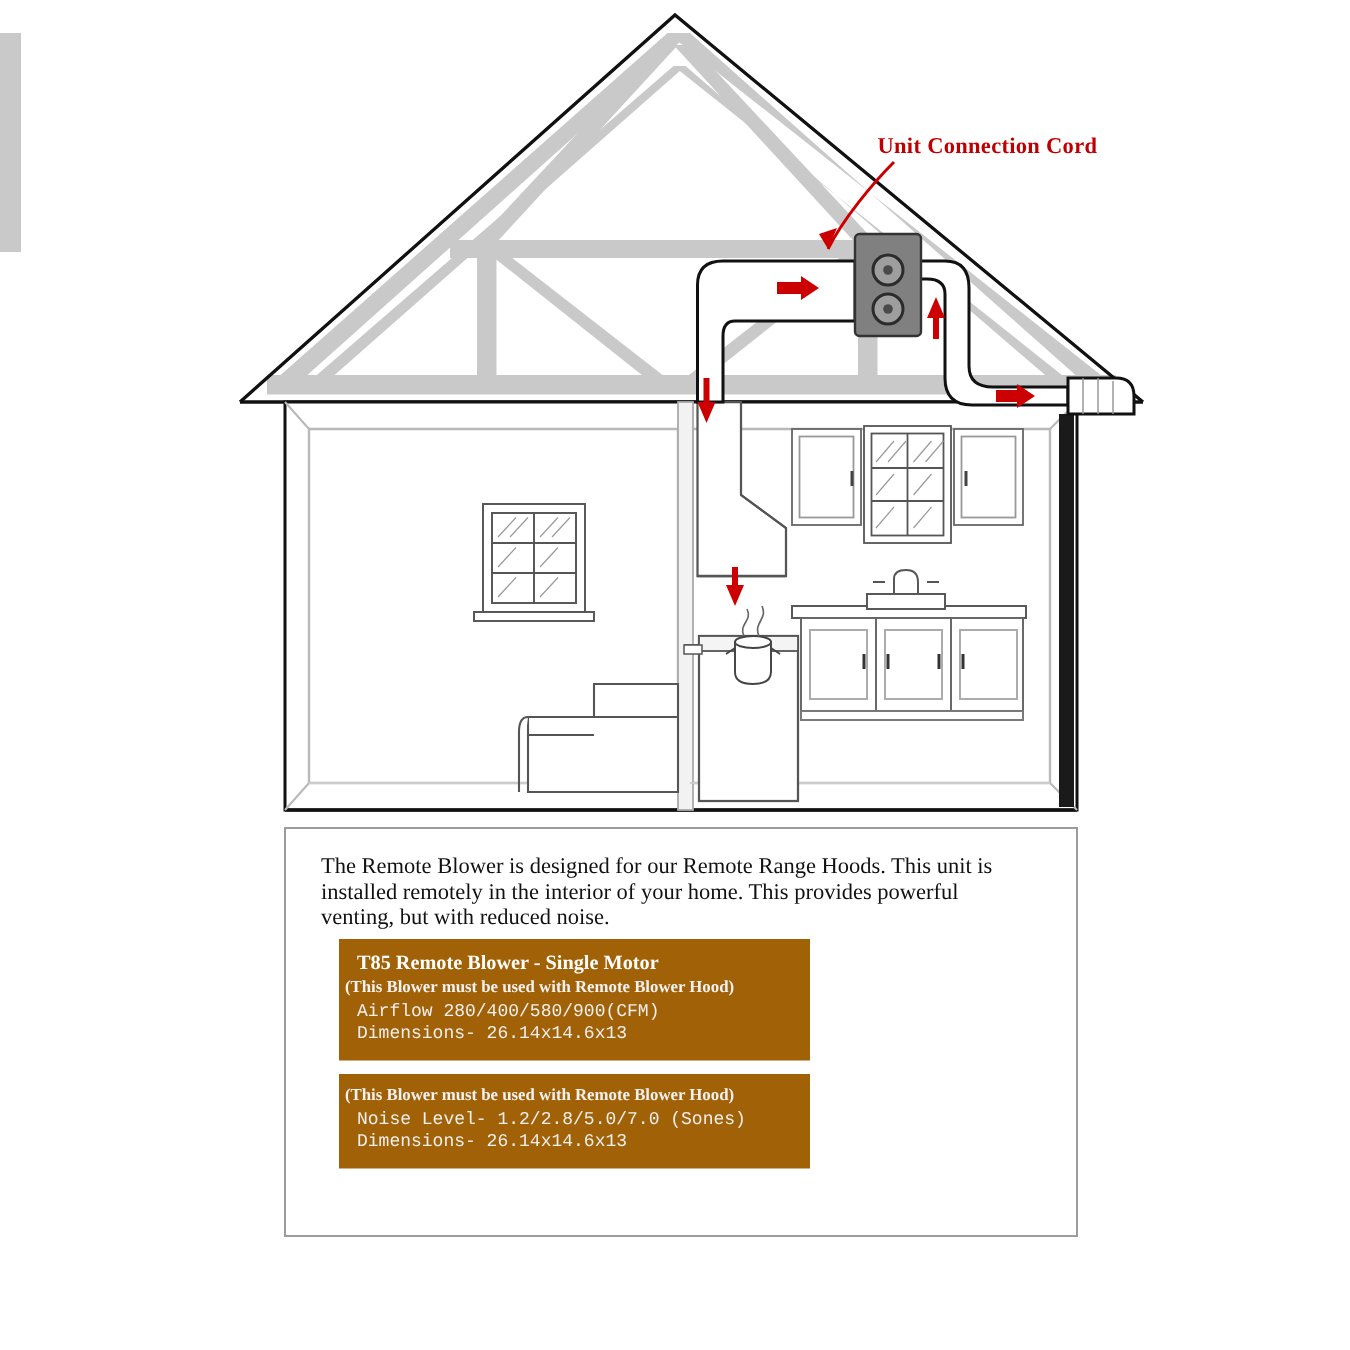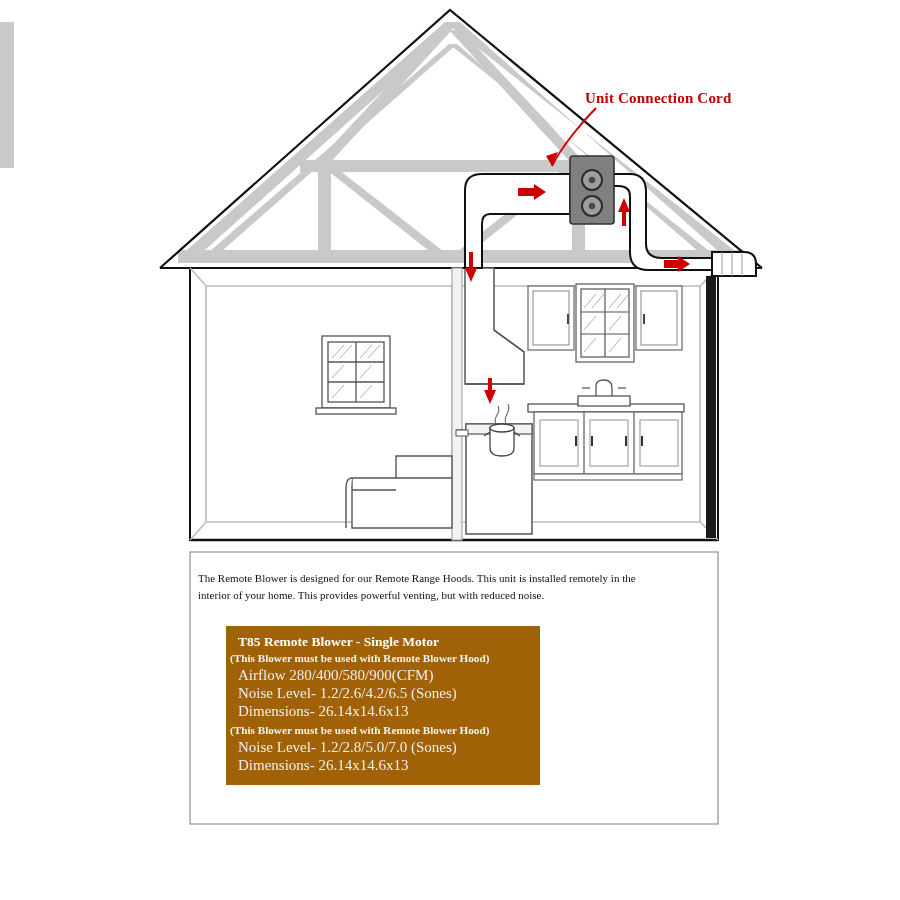--- a/index.html
+++ b/index.html
@@ -30,25 +30,25 @@
     position: absolute;
     color: #c00000;
     font-family: "Liberation Serif", serif;
     font-weight: bold;
     font-size: 15px;
     letter-spacing: 0.2px;
     white-space: nowrap;
   }
   .desc-text {
     position: absolute;
-    left: 198px;
+    left: 214px;
     top: 570px;
     width: 470px;
     font-family: "Liberation Serif", serif;
-    font-size: 11px;
+    font-size: 15px;
     line-height: 17px;
     color: #111;
     text-align: left;
   }
   .spec-card {
     position: absolute;
     left: 226px;
     width: 314px;
     background: #a16207;
     color: #ffffff;
@@ -63,22 +63,22 @@
     color: #ffffff;
   }
   .spec-card .subtitle {
     font-family: "Liberation Serif", serif;
     font-weight: bold;
     font-size: 11.2px;
     padding: 0 0 3px 4px;
     color: #f2f2f2;
   }
   .spec-card .line {
-    font-family: Liberation Serif, serif;
-    font-size: 15px;
+    font-family: Liberation Mono, monospace;
+    font-size: 12px;
     padding: 0 0 1px 12px;
     color: #efefef;
   }
   #card-single { top: 626px; }
   #card-dual { top: 716px; }
 </style>
 </head>
 <body>
 
 <div id="stage">
@@ -287,21 +287,20 @@
   </svg>
 
   <div class="callout-label" style="left:585px; top:90px;">Unit Connection Cord</div>
 
   <div class="desc-text">The Remote Blower is designed for our Remote Range Hoods.  This unit is installed remotely in the interior of your home.  This provides powerful venting, but with reduced noise.</div>
 
   <div class="spec-card" id="card-single">
     <div class="title">T85 Remote Blower - Single Motor</div>
     <div class="subtitle">(This Blower must be used with Remote Blower Hood)</div>
     <div class="line">Airflow 280/400/580/900(CFM)</div>
-    <div class="line">Noise Level- 1.2/2.6/4.2/6.5 (Sones)</div>
     <div class="line">Dimensions- 26.14x14.6x13</div>
   </div>
 
   <div class="spec-card" id="card-dual">
     <div class="subtitle">(This Blower must be used with Remote Blower Hood)</div>
     <div class="line">Noise Level- 1.2/2.8/5.0/7.0 (Sones)</div>
     <div class="line">Dimensions- 26.14x14.6x13</div>
   </div>
 
 </div>

